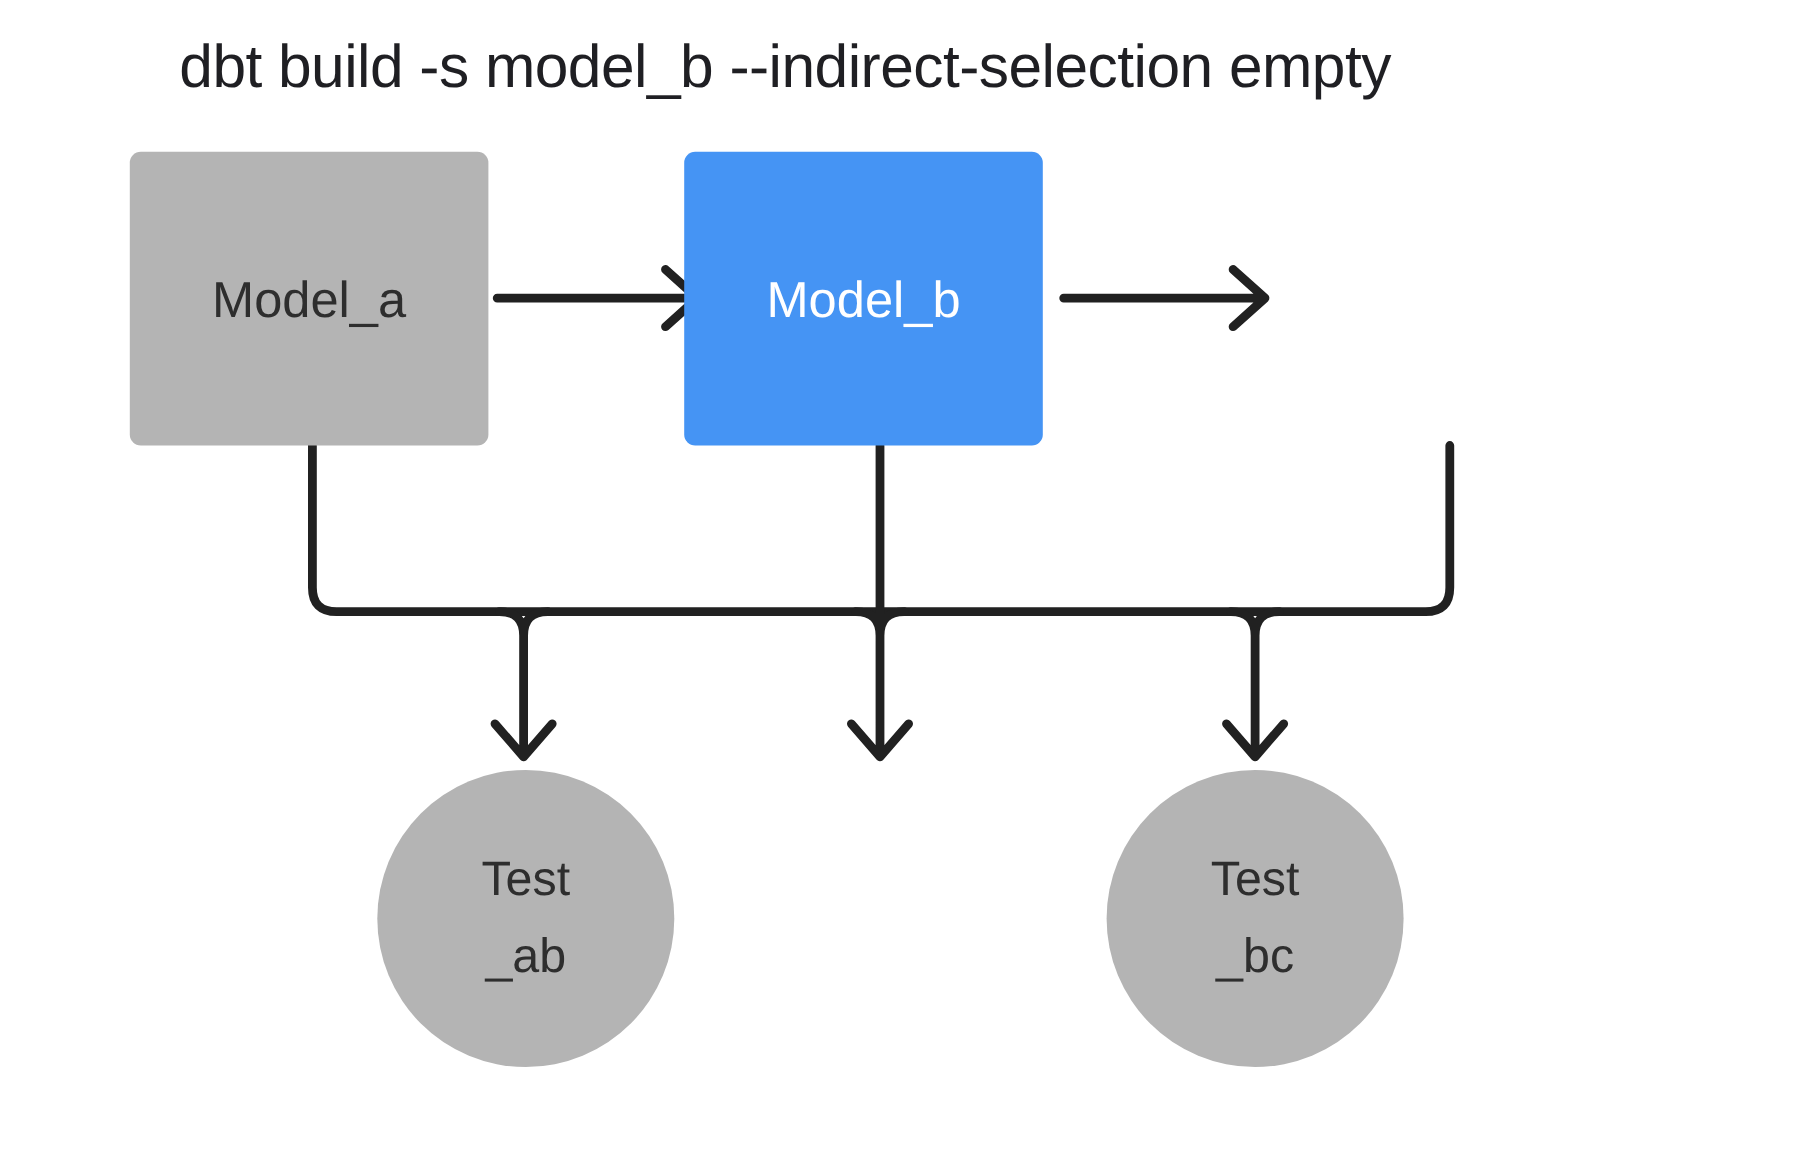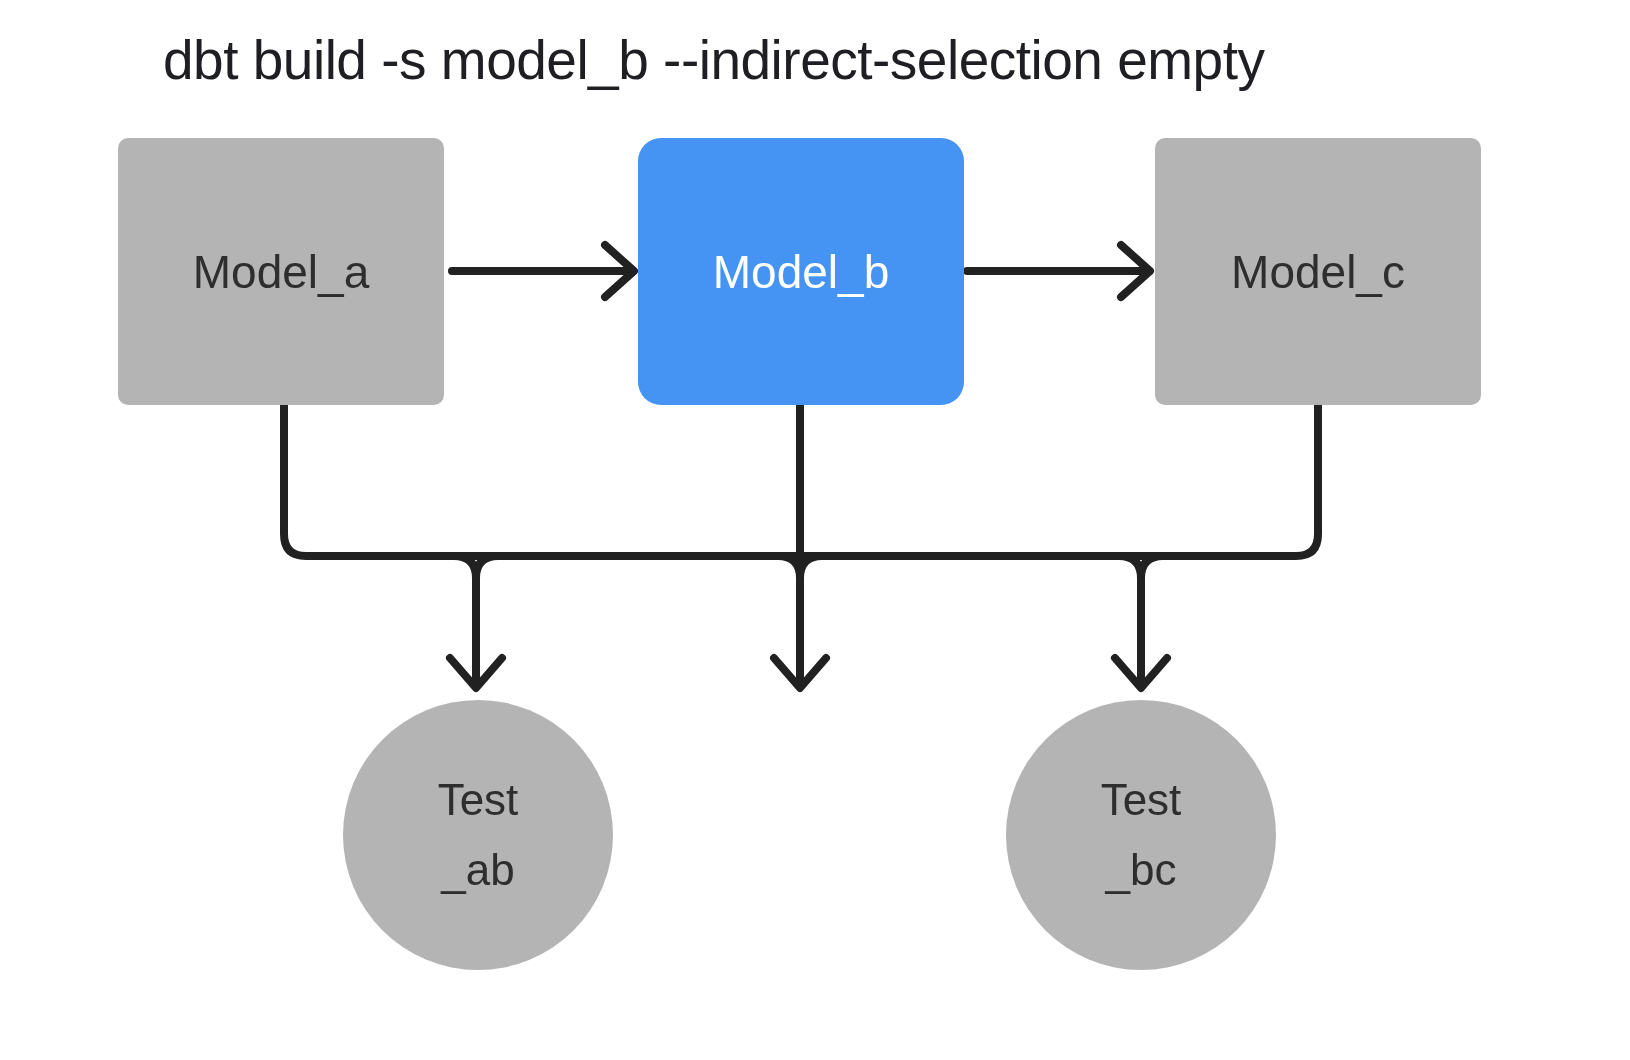--- a/index.html
+++ b/index.html
@@ -33,21 +33,21 @@
     align-items: center;
     justify-content: center;
     font-size: 46px;
     font-weight: 500;
   }
   .model.selected {
     background: var(--model-selected, #4594f4);
     color: var(--text-light, #ffffff);
   }
   #model-a { left: 118px; }
-  #model-b { left: 638px; border-radius: 23px; }
+  #model-b { left: 622px; }
   #model-c { left: 1155px; }
   .test {
     position: absolute;
     top: 700px;
     width: 270px;
     height: 270px;
     border-radius: 50%;
     background: var(--test-fill, #b4b4b4);
     color: var(--text-dark, #2e2e2e);
     display: flex;
@@ -99,23 +99,20 @@
 
     <path d="M 1119 556 Q 1141 556 1141 578 L 1141 686 M 1163 556 Q 1141 556 1141 578 M 1115 658 L 1141 688 L 1167 658"></path>
   </svg>
 
   <div class="model" id="model-a">
     <span>Model_a</span>
   </div>
   <div class="model selected" id="model-b">
     <span>Model_b</span>
   </div>
-  <div class="model" id="model-c">
-    <span>Model_c</span>
-  </div>
 
   <div class="test" id="test-ab">
     <div class="test-line">Test</div>
       <div class="test-line">_ab</div>
   </div>
   <div class="test" id="test-bc">
     <div class="test-line">Test</div>
       <div class="test-line">_bc</div>
   </div>
 

